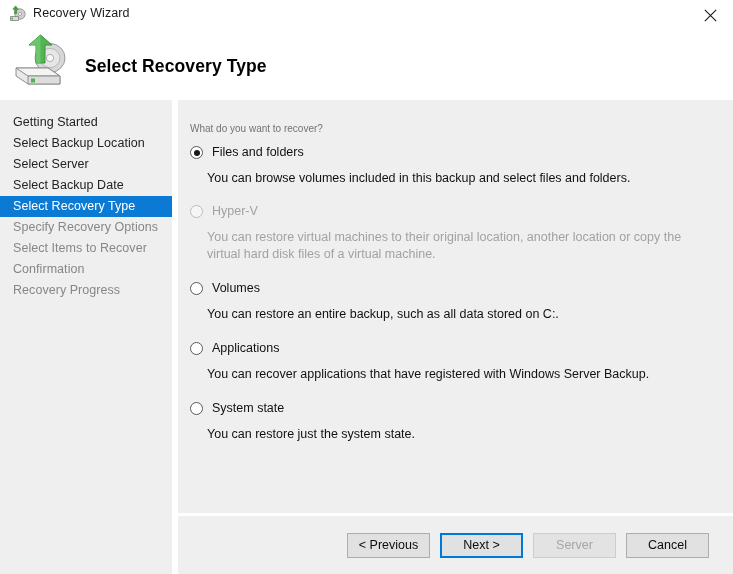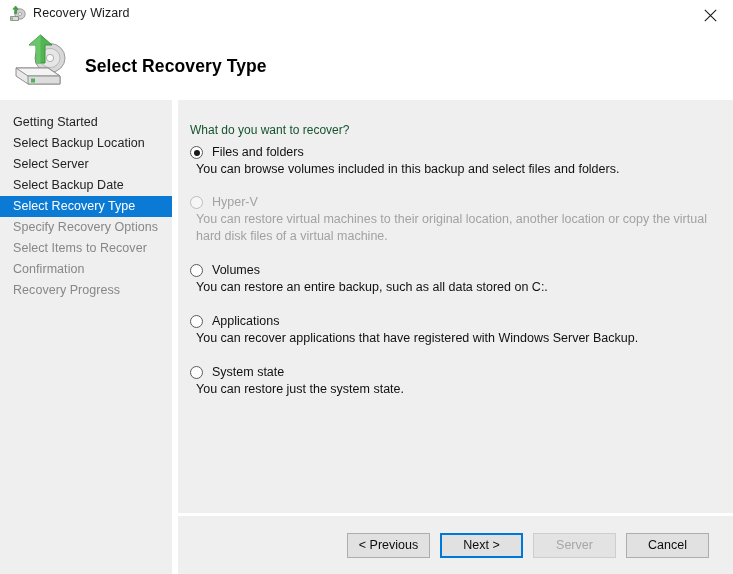--- a/index.html
+++ b/index.html
@@ -143,22 +143,22 @@
     position: absolute;
     left: 178px; top: 416px;
     width: 555px;
     height: 58px;
     background: #efefef;
   }
 
   #question {
     position: absolute;
     left: 12px; top: 23px;
-    font-size: 12px;
-    color: #14532d;
+    font-size: 10px;
+    color: #737373;
     white-space: nowrap;
   }
 
   
   #options { position: absolute; left: 0; top: 44px; width: 555px; }
   .option { position: relative; }
   .option-head {
     position: relative;
     display: flex;
     align-items: flex-start;
@@ -190,26 +190,26 @@
   }
   .option-label {
     margin-left: 9px;
     font-size: 12.5px;
     color: #111111;
     line-height: 16px;
     white-space: nowrap;
   }
   .option-label.disabled { color: #a2a2a2; }
   .option-desc {
-    padding-left: 18px;
+    padding-left: 29px;
     padding-right: 20px;
     font-size: 12.5px;
     color: #111111;
     line-height: 17px;
-    margin-top: 1px;
+    margin-top: 10px;
   }
   .option-desc.disabled { color: #a2a2a2; }
 
   
   .opt-files   { margin-top: 0px; }
   .opt-hyperv  { margin-top: 16px; }
   .opt-volumes { margin-top: 17px; }
   .opt-apps    { margin-top: 17px; }
   .opt-system  { margin-top: 17px; }
 

